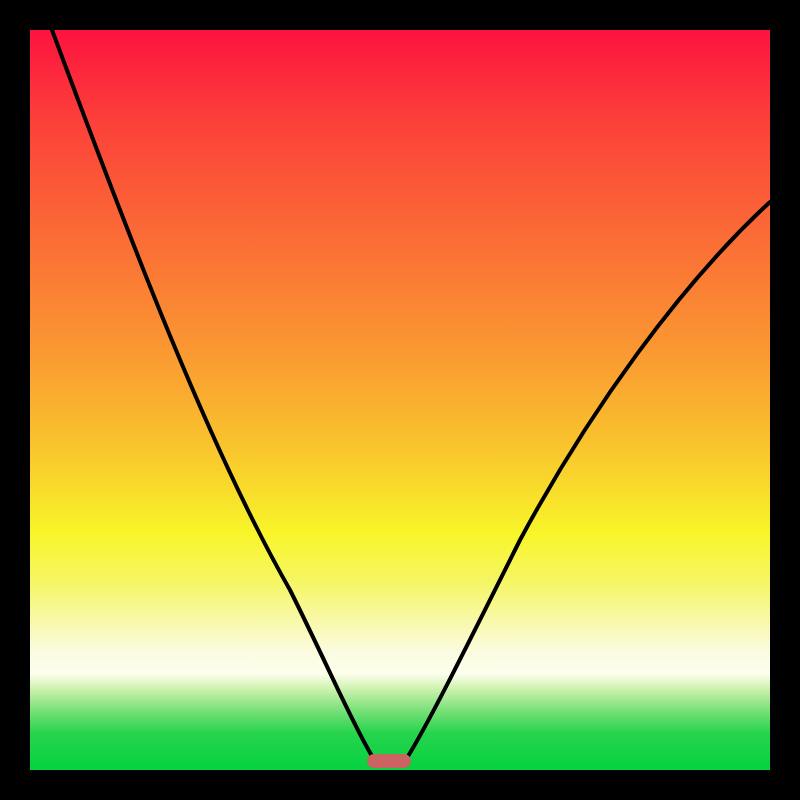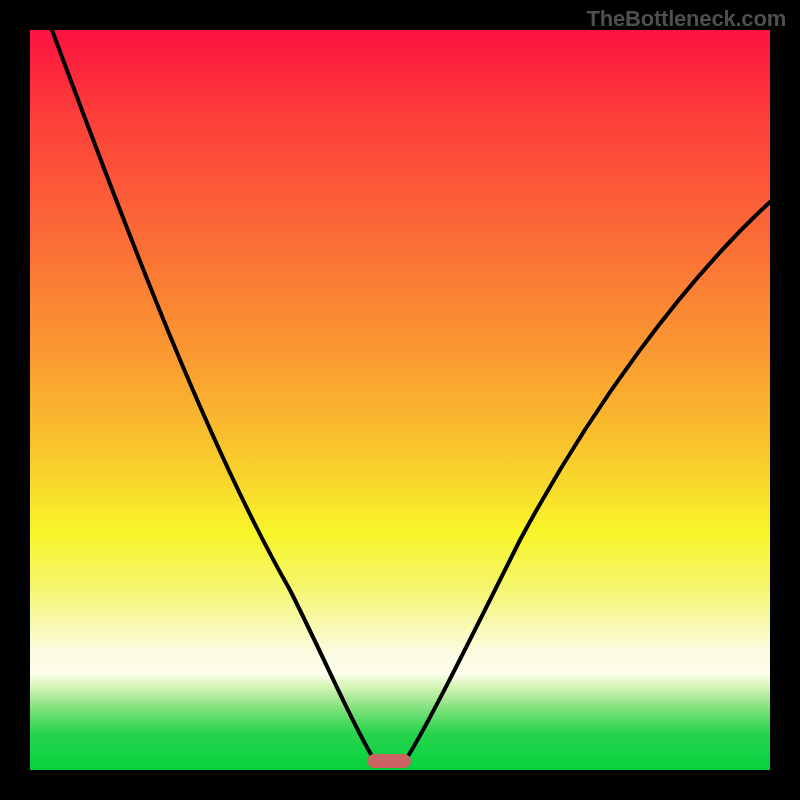--- a/index.html
+++ b/index.html
@@ -66,21 +66,20 @@
     height: 14px;
     background: #ca6361;
     border-radius: 7px;
     transform: translate(-50%, -50%);
   }
 </style>
 </head>
 <body>
 
 <div class="frame">
-  <div class="watermark">TheBottleneck.com</div>
 
   <div class="plot">
     <div class="gradient"></div>
 
     <svg class="curve" viewBox="0 0 740 740" preserveAspectRatio="none">
       <path d="M 22 0
            C 100 210, 180 420, 260 560
            C 300 640, 325 700, 345 731"></path>
       <path d="M 375 731
            C 395 700, 430 630, 490 510

